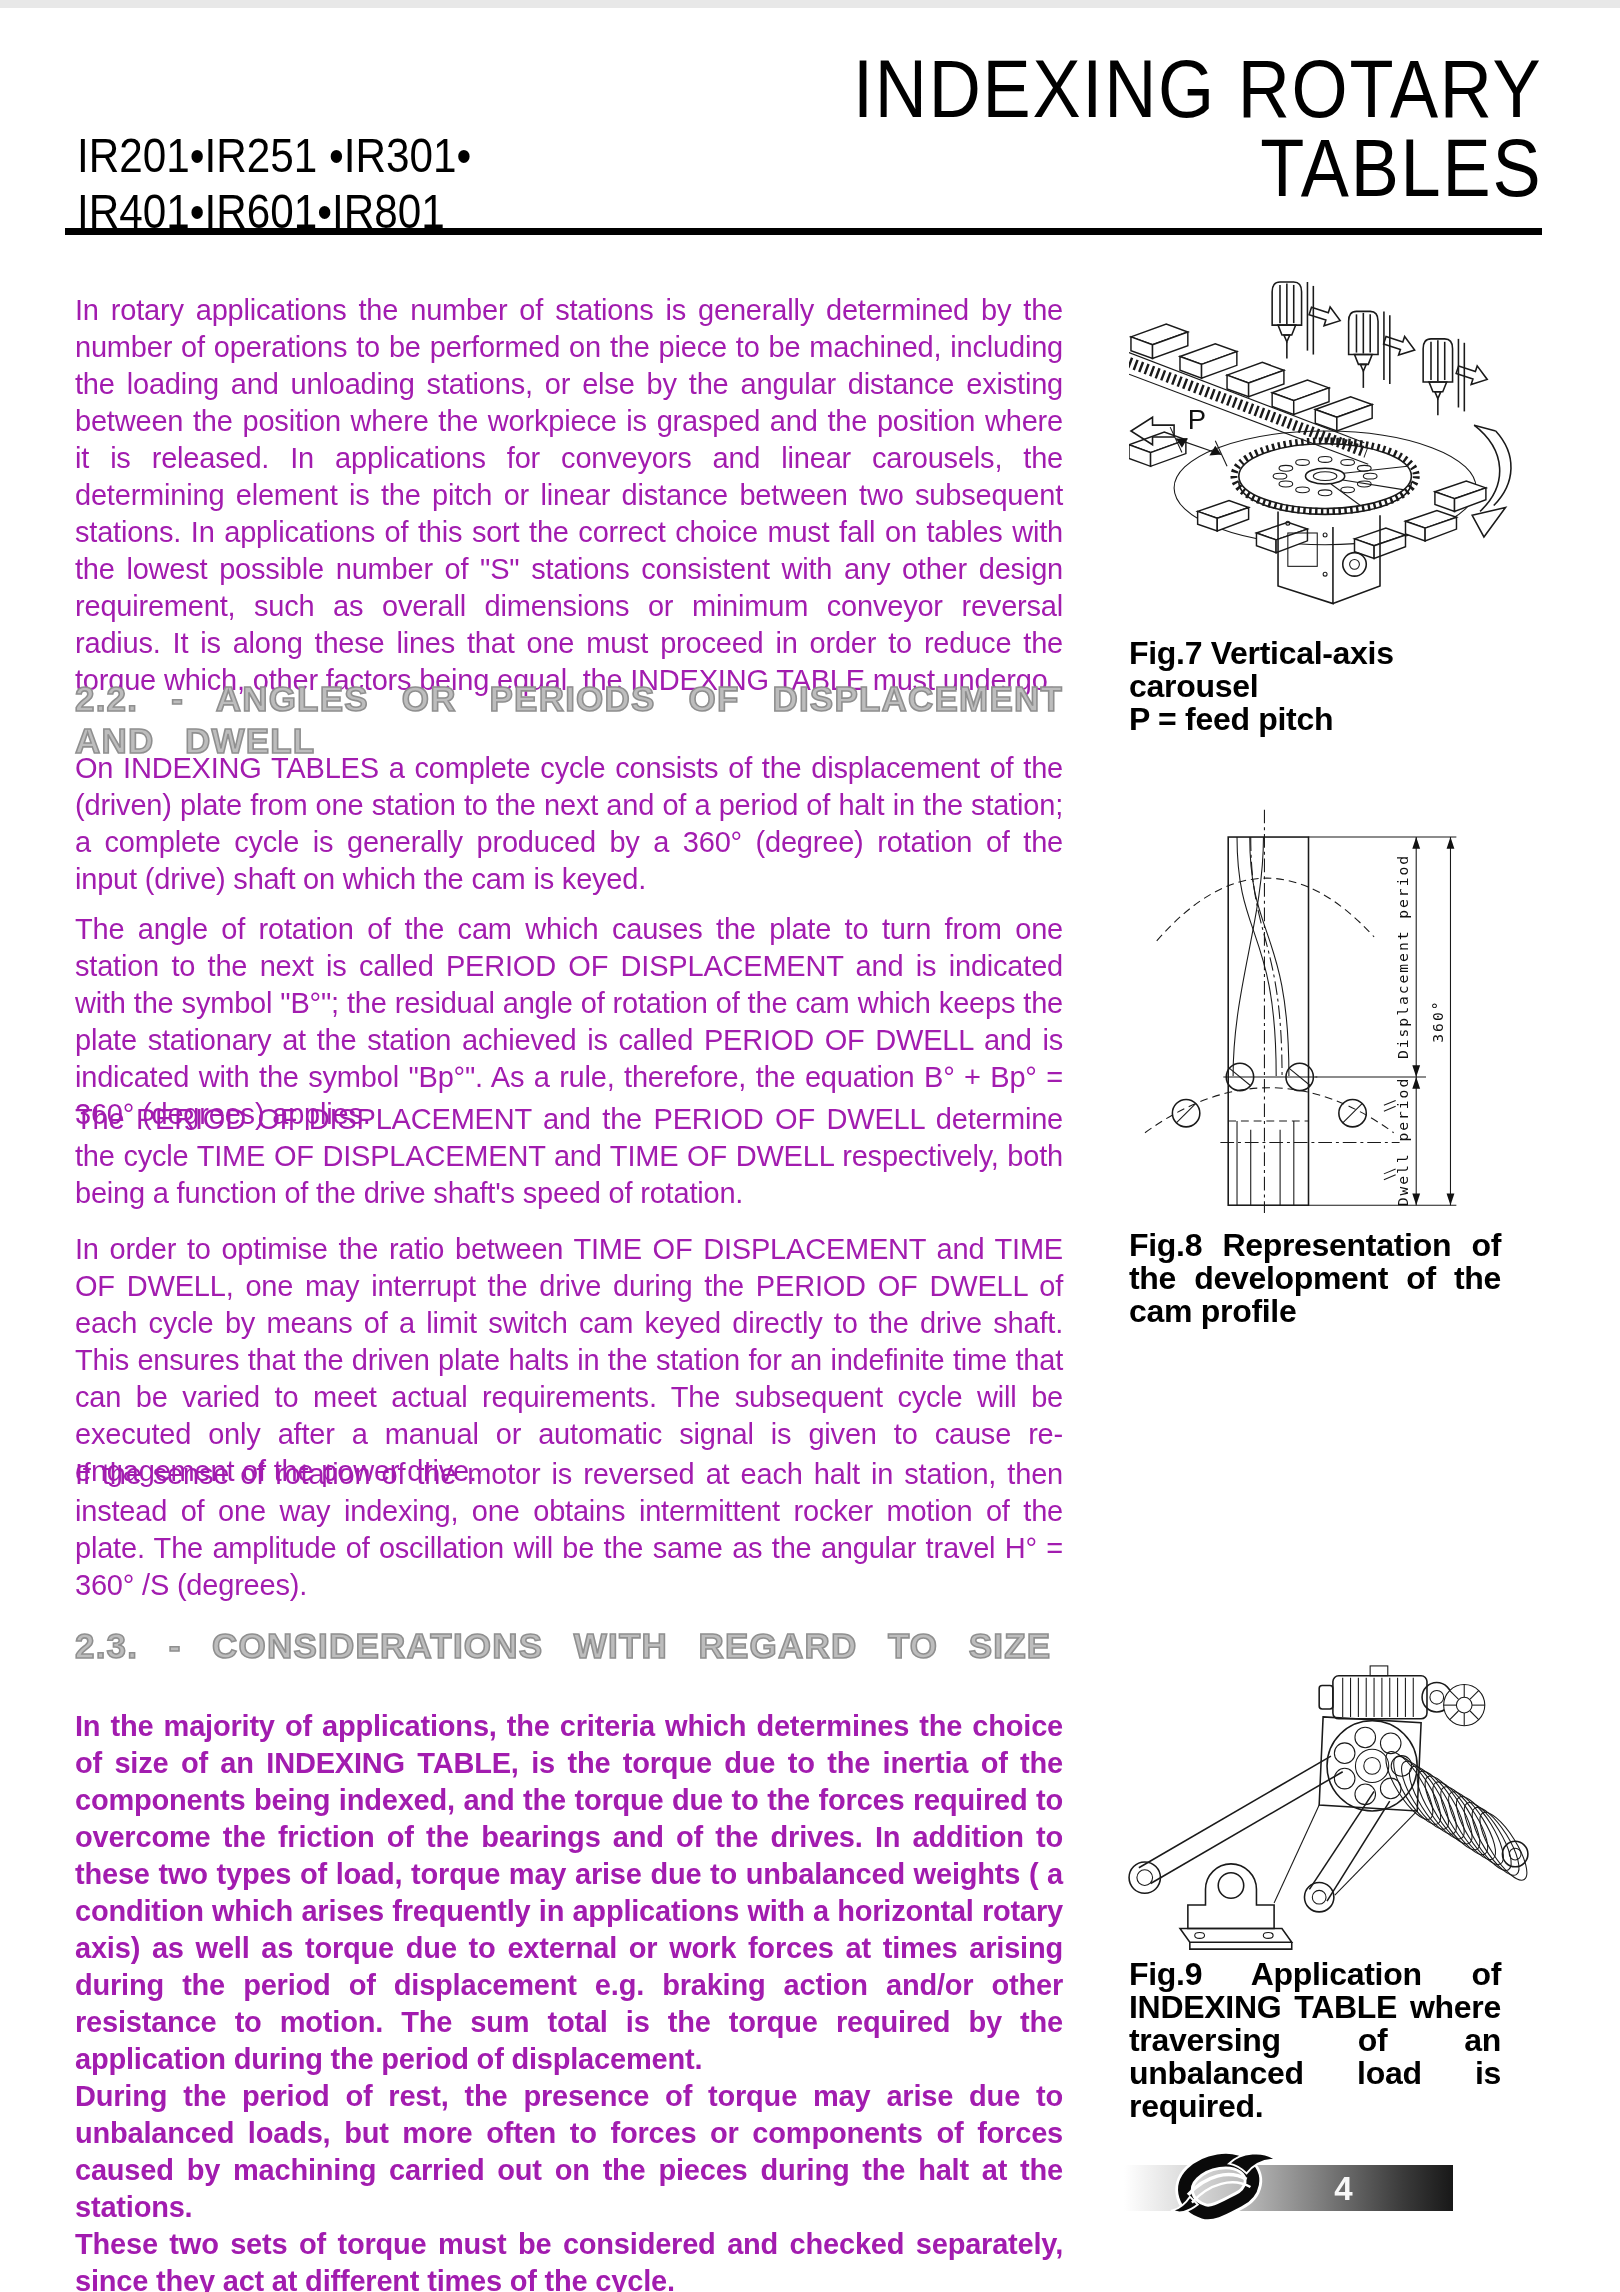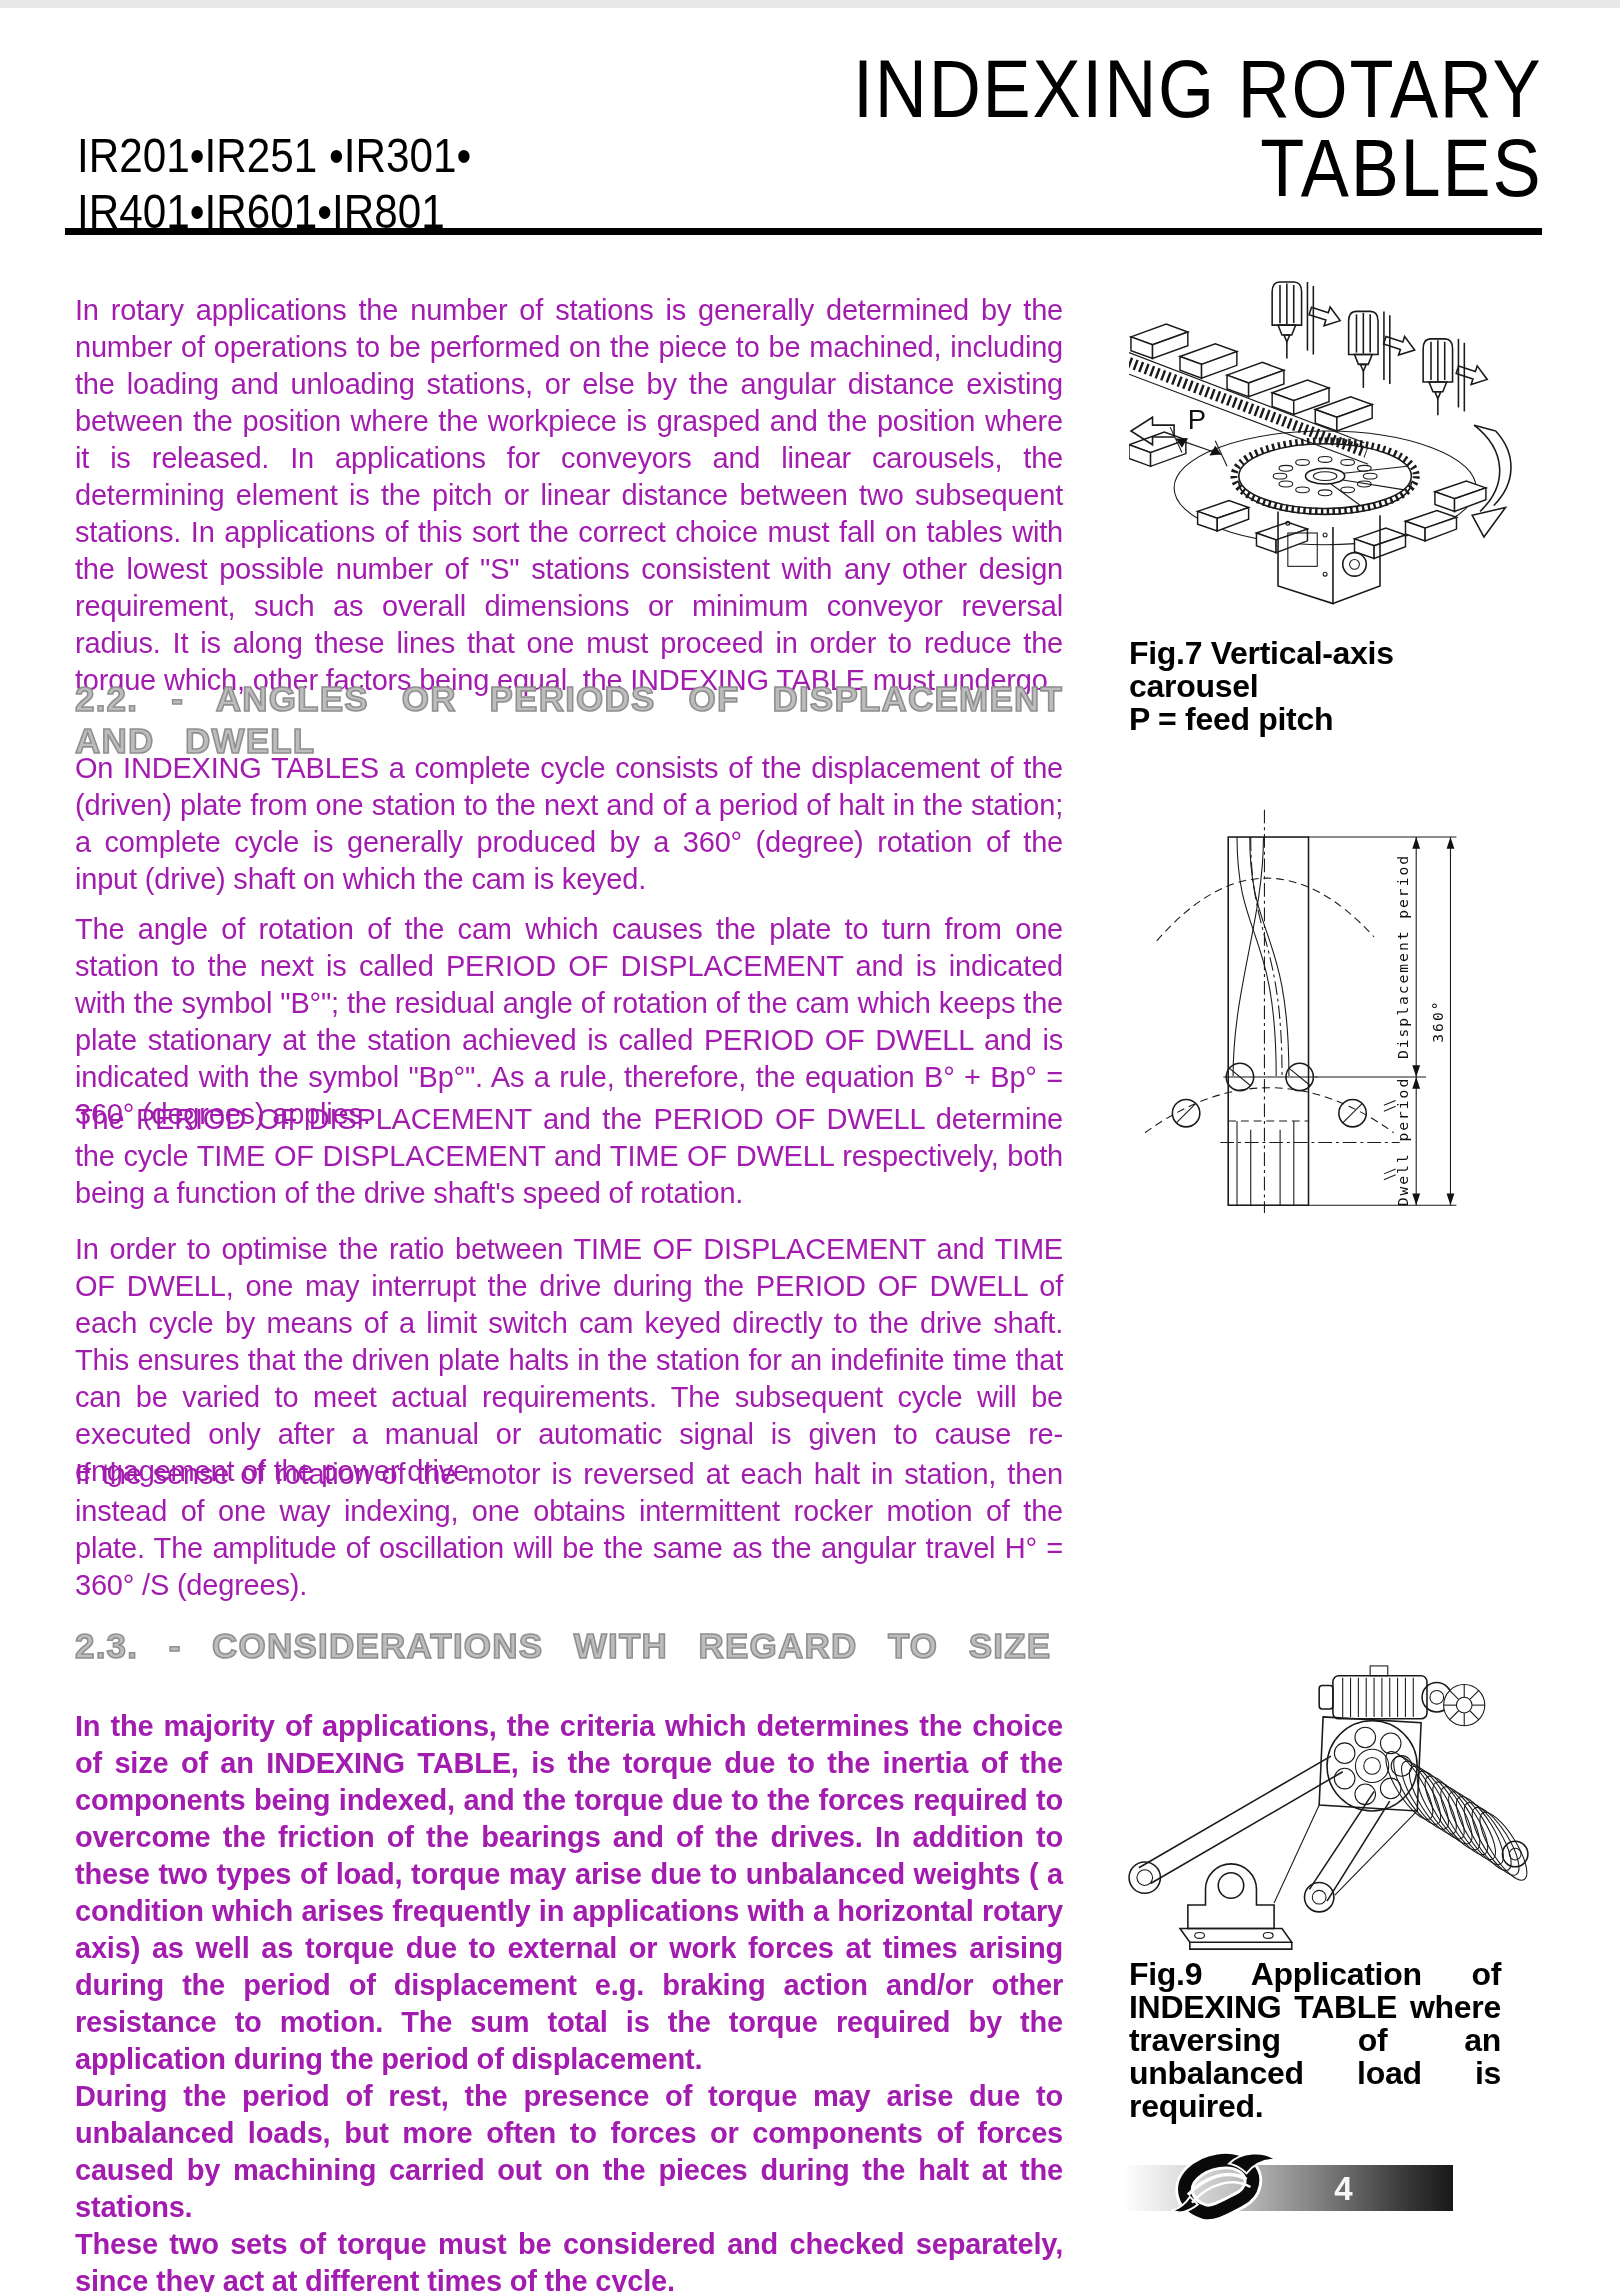--- a/index.html
+++ b/index.html
@@ -278,20 +278,21 @@
         <path class="ah" d="M330,422 L326,410 L334,410 Z"></path>
       <line x1="262" y1="320" x2="274" y2="315"></line>
         <line x1="262" y1="326" x2="274" y2="321"></line>
       <line x1="262" y1="390" x2="274" y2="385"></line>
         <line x1="262" y1="396" x2="274" y2="391"></line>
     </g>
     <text class="camtxt" transform="translate(287,168) rotate(-90)" text-anchor="middle">Displacement period</text>
     <text class="camtxt" transform="translate(287,357) rotate(-90)" text-anchor="middle">Dwell period</text>
     <text class="camtxt" transform="translate(322,234) rotate(-90)" text-anchor="middle">360°</text>
   </svg>
+  <div class="figcap just" style="top:1221px">Fig.8 Representation of the development of the cam profile</div>
 
   <svg class="figsvg" style="left:1127px;top:1654px" width="402" height="294" viewBox="0 0 410 300">
 
     <g>
       <rect class="ln" x="210" y="14" width="96" height="44" rx="6" fill="#fff"></rect>
       <g class="thin">
         <line x1="220" y1="16" x2="220" y2="56"></line>
           <line x1="228" y1="16" x2="228" y2="56"></line>
           <line x1="236" y1="16" x2="236" y2="56"></line>
         <line x1="244" y1="16" x2="244" y2="56"></line>

